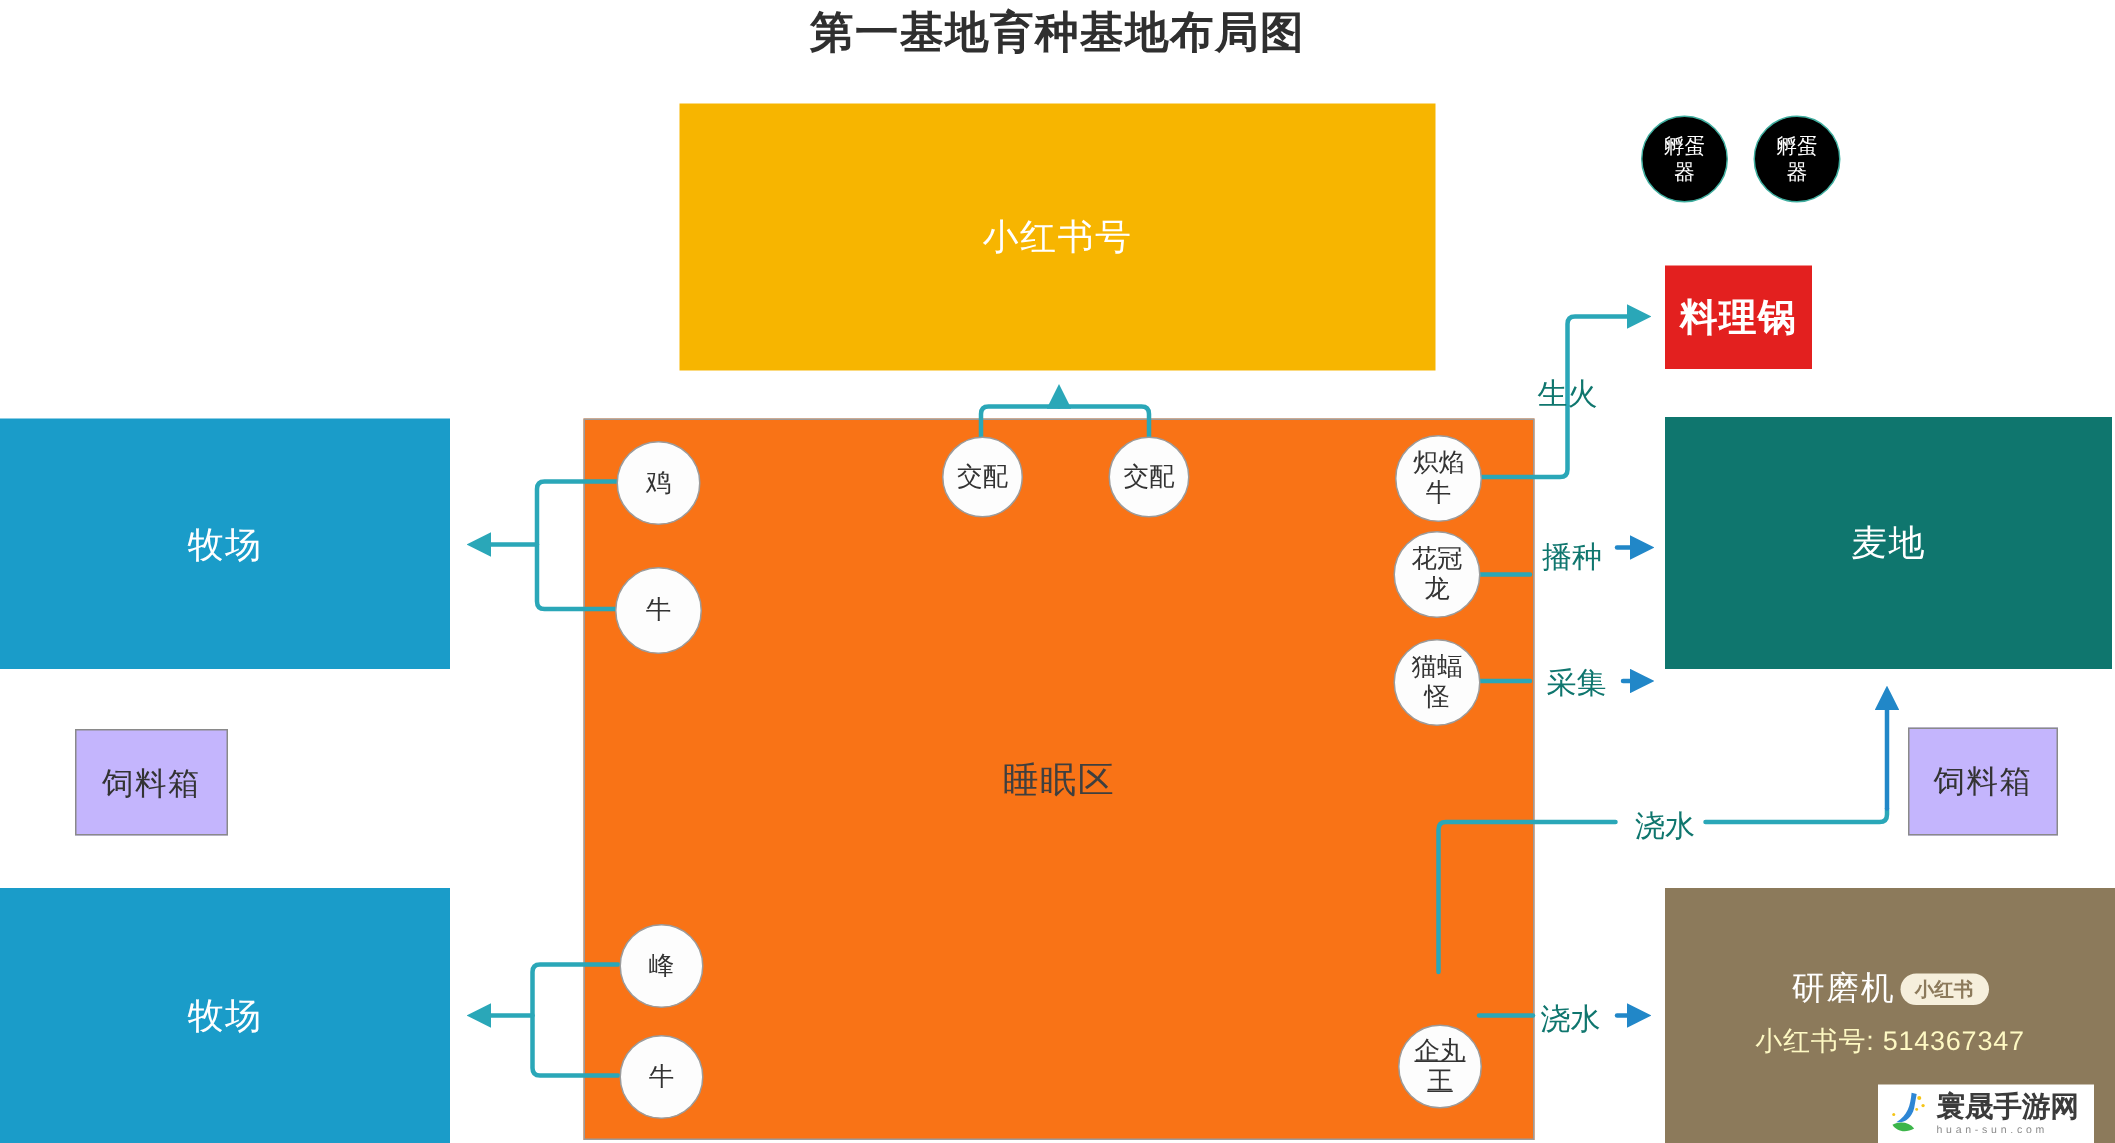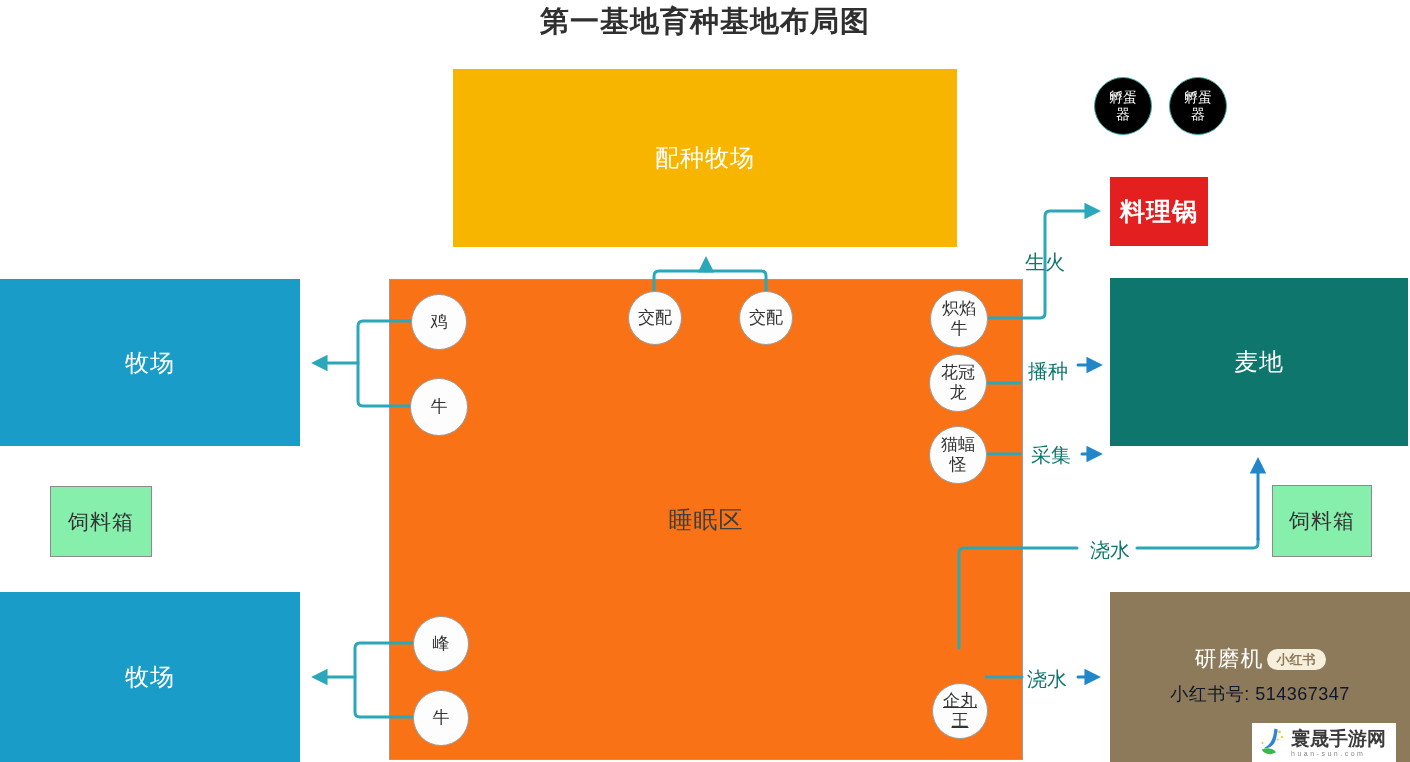--- a/index.html
+++ b/index.html
@@ -14,33 +14,33 @@
   .box{position:absolute;display:flex;align-items:center;justify-content:center;}
   .box .zlabel{color:#fff;font-size:24px;letter-spacing:1px;}
   .breeding{left:453px;top:69px;width:504px;height:178px;background:#F7B500;}
   .ranch-top{left:0;top:279px;width:300px;height:167px;background:#1A9CC9;}
   .ranch-bottom{left:0;top:592px;width:300px;height:170px;background:#1A9CC9;}
   .wheat{left:1110px;top:278px;width:298px;height:168px;background:#0f766e;}
   .pot{left:1110px;top:177px;width:98px;height:69px;background:#E3201F;}
   .pot .zlabel{font-weight:bold;font-size:25px;}
   .sleep{left:389px;top:279px;width:632px;height:479px;background:#f97316;border:1.5px solid #9b9b9b;}
   .sleep .zlabel{color:#3f3f3f;font-size:24px;}
-  .feed{background:#86efac;border:1.5px solid #8a8a8a;}
+  .feed{background:#c4b5fd;border:1.5px solid #8a8a8a;}
   .feed .zlabel{color:#333;font-size:21px;}
   .feed-left{left:50px;top:486px;width:100px;height:69px;}
   .feed-right{left:1272px;top:485px;width:98px;height:70px;}
   .grinder{left:1110px;top:592px;width:300px;height:200px;background:#8C7A5B;}
   .grinder-inner{position:absolute;left:0;right:0;top:52px;text-align:center;}
   .grinder-row{display:flex;align-items:center;justify-content:center;gap:3px;}
   .grinder-row .zlabel{font-size:22px;color:#fff;}
   .badge-pill{
     display:inline-block;background:#F6EFDC;color:#8C7A5B;font-weight:bold;font-size:13px;
     border-radius:999px;padding:4px 10px;line-height:1;
   }
-  .grinder-note{margin-top:8px;color:#0f172a;font-size:18px;letter-spacing:0.5px;}
+  .grinder-note{margin-top:8px;color:#fef9c3;font-size:18px;letter-spacing:0.5px;}
   .incubator{
     position:absolute;width:56px;height:56px;border-radius:50%;
     background:#000000;border:1px solid #3fae9f;
     display:flex;align-items:center;justify-content:center;text-align:center;
   }
   .incubator span{display:inline-block;max-width:32px;color:#fff;font-size:14px;line-height:1.25;}
   .inc1{left:1094px;top:77px;}
   .inc2{left:1169px;top:77px;}
   .pal{
     position:absolute;border-radius:50%;background:#fdfdfd;border:1.5px solid #9b9b9b;
@@ -58,21 +58,21 @@
   .wm-url{font-size:7px;color:#8a8a8a;letter-spacing:2.5px;margin-top:2px;}
 </style>
 </head>
 <body>
 
 <div class="canvas">
 
   <div class="title">第一基地育种基地布局图</div>
 
   <div class="box breeding">
-    <span class="zlabel">配种牧场</span>
+    <span class="zlabel">小红书号</span>
   </div>
   <div class="box ranch-top">
     <span class="zlabel">牧场</span>
   </div>
   <div class="box ranch-bottom">
     <span class="zlabel">牧场</span>
   </div>
   <div class="box wheat">
     <span class="zlabel">麦地</span>
   </div>

